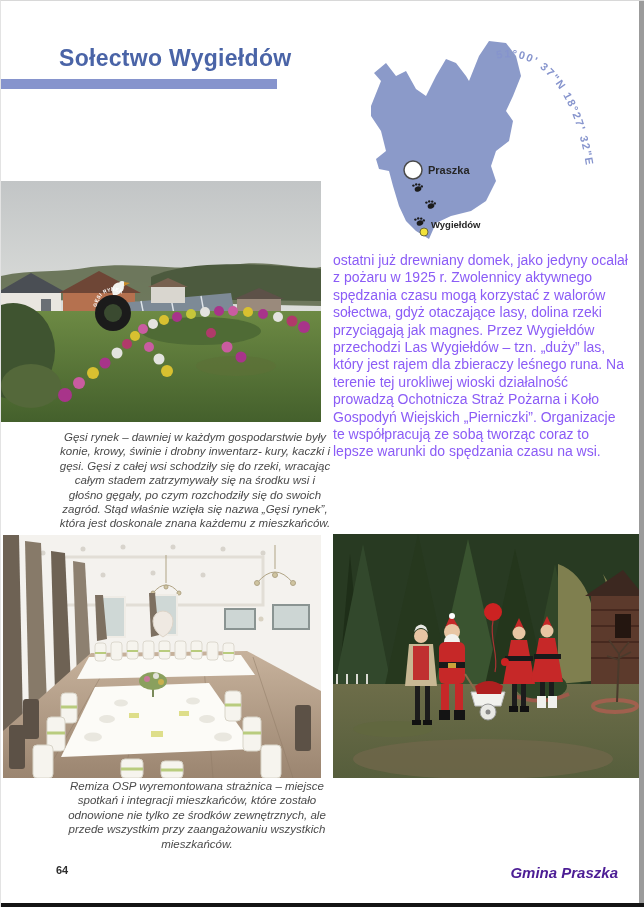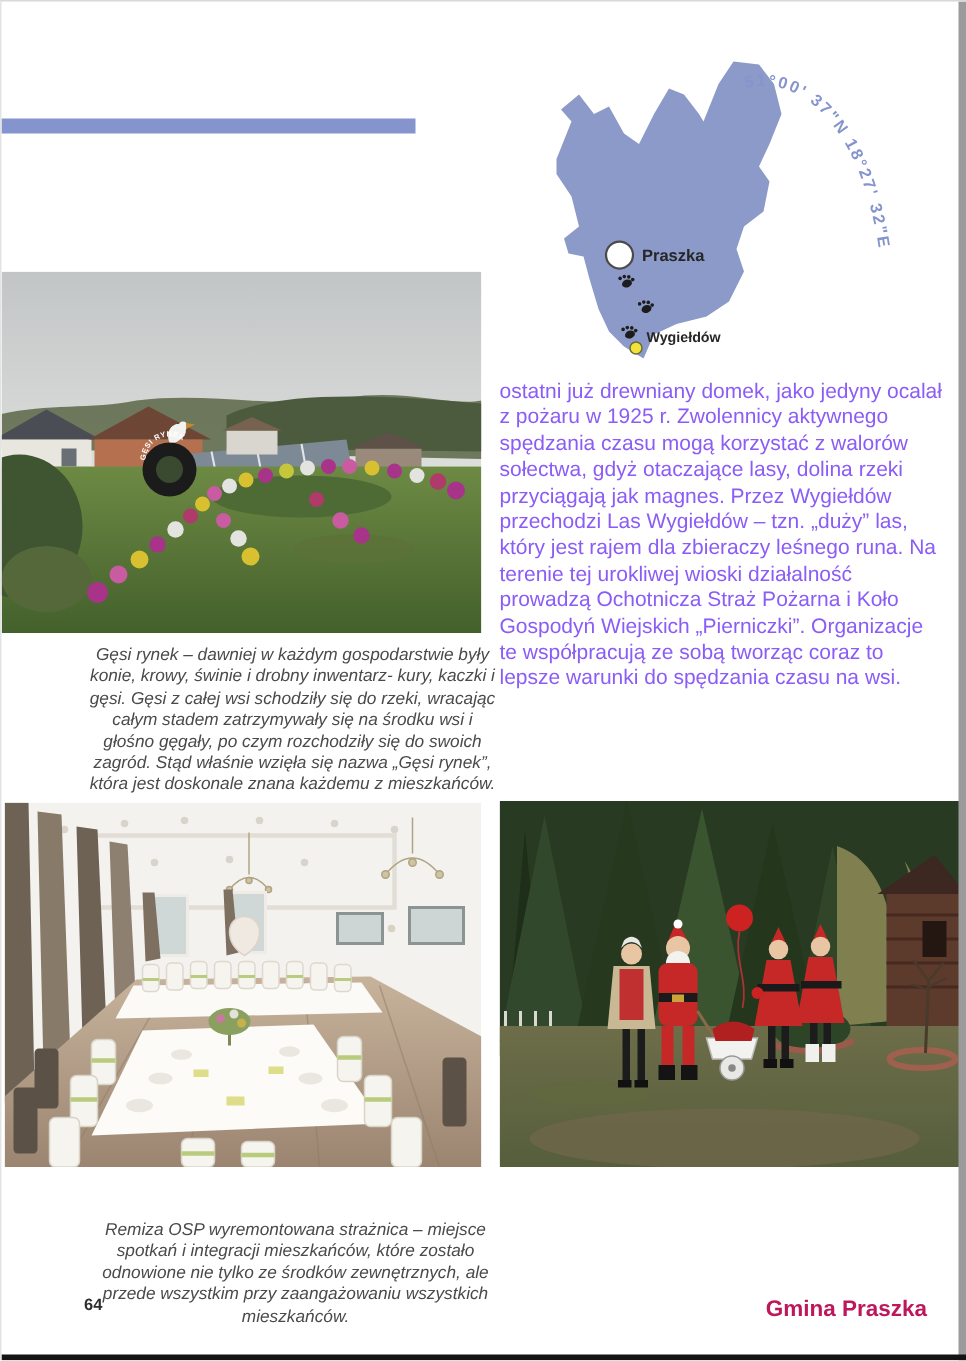--- a/index.html
+++ b/index.html
@@ -22,36 +22,37 @@
   }
   .photo{position:absolute;overflow:hidden;}
   .photo svg{display:block;}
   .photo-1{left:0;top:180px;width:320px;height:241px;}
   .photo-2{left:2px;top:534px;width:318px;height:243px;}
   .photo-3{left:332px;top:533px;width:311px;height:244px;}
   .caption{
     position:absolute;font-style:italic;font-size:11.5px;line-height:14.4px;color:#4a4a4a;text-align:center;
   }
   .caption-1{left:58px;top:429px;width:272px;}
-  .caption-2{left:58px;top:778px;width:276px;margin-top:34px;}
+  .caption-2{left:58px;top:778px;width:276px;}
   .caption-3{left:332px;top:791px;width:292px;}
   .footer-num{position:absolute;left:55px;top:863px;font-size:11px;font-weight:bold;color:#2e2e2e;}
-  .footer-brand{position:absolute;right:26px;top:863px;font-size:15px;font-weight:bold;color:#be185d;}
+  .footer-brand{position:absolute;right:26px;top:863px;font-size:15px;font-weight:bold;color:#4c1d95;font-style:italic;}
   .right-edge{position:absolute;right:0;top:0;width:5px;height:907px;background:#9b9b9b;}
   .bottom-edge{position:absolute;left:0;bottom:0;width:644px;height:4px;background:#141414;}
   .map-label{font-size:11px;font-weight:bold;fill:#262626;}
   .map-label-sm{font-size:9.5px;font-weight:bold;fill:#262626;}
   .coord-text{font-size:11px;font-weight:bold;fill:#8694cd;letter-spacing:1.5px;}
   .tire-text{font-size:5px;font-weight:bold;fill:#ffffff;letter-spacing:.4px;}
 </style>
 </head>
 <body>
 
 <div class="page">
 
+  <div class="page-title">Sołectwo Wygiełdów</div>
   <div class="accent-bar"></div>
 
   <div class="intro">
   </div>
 
   <div class="map-wrap">
     <svg width="280" height="240" viewBox="0 0 280 240">
       <defs>
         <path id="coordArc" d="M 136,48 C 172,38 214,72 226,162" fill="none"></path>
         <path id="tireArcMain" d="M 0,0 Z" fill="none"></path>

